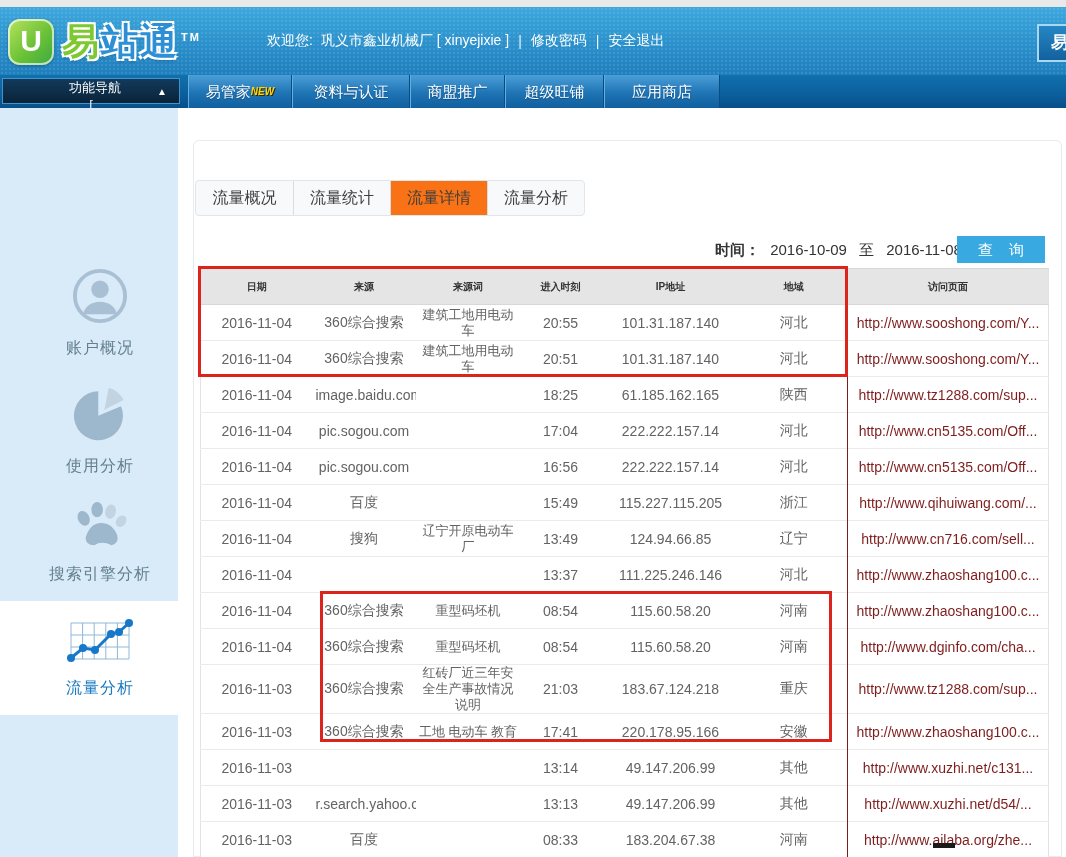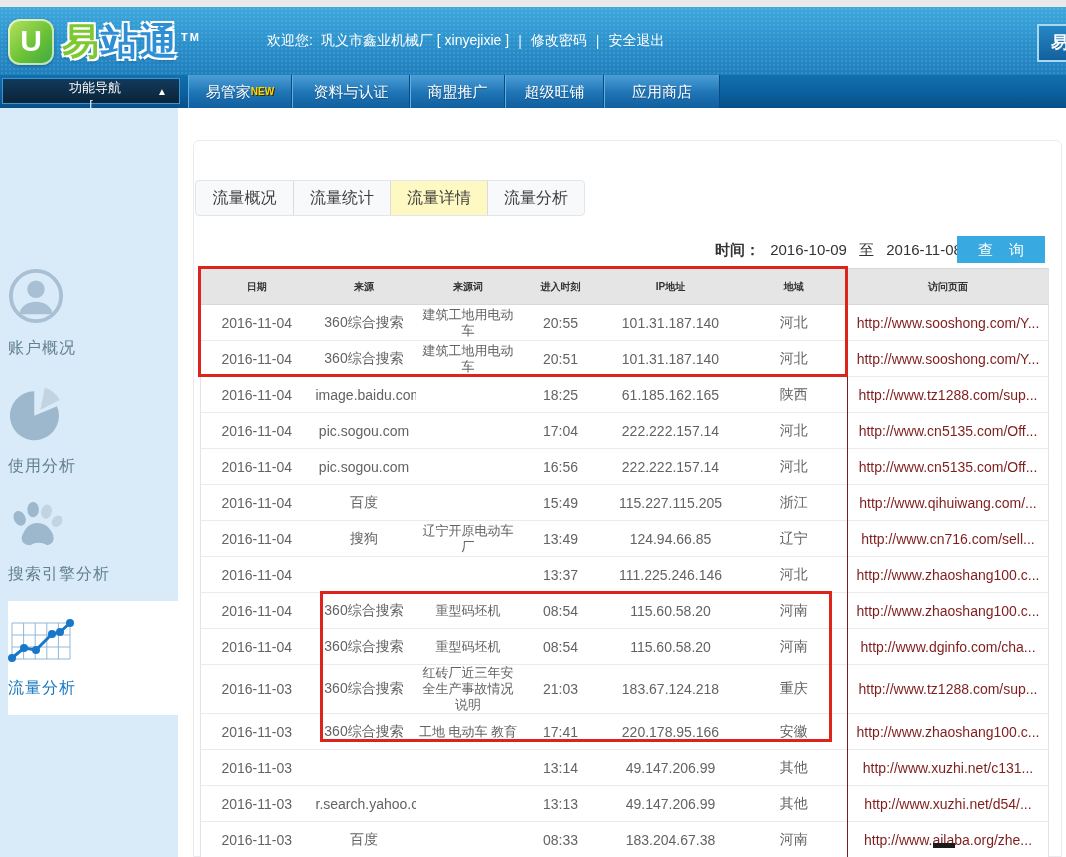--- a/index.html
+++ b/index.html
@@ -53,43 +53,43 @@
   .fn-dropdown .fn-count { color:#ffd800; font-size:13px; font-weight:bold; }
   .fn-dropdown .fn-bracket { color:#e8f4ff; font-size:13px; }
   .fn-arrow { position:absolute; right:12px; top:8px; color:#ffffff; font-size:10px; line-height:10px; }
   .nav-tabs { position:absolute; left:188px; top:0; height:33px; display:flex; }
   .nav-tab {
     height:33px; line-height:33px; text-align:center; color:#ffffff; font-size:15px; cursor:pointer;
     background:linear-gradient(180deg,#4b9fd8 0%,#1e74b4 55%,#115f9e 100%);
     border-left:1px solid #5fb0e2; border-right:1px solid #0a4c82;
     text-shadow:0 1px 1px rgba(0,40,80,.45); white-space:nowrap;
   }
-  .nav-badge { display:inline-block; font-size:10px; font-weight:bold;
+  .nav-badge { display:inline-block; font-size:10px; font-style:italic; font-weight:bold;
     color:#ffd800; text-shadow:1px 1px 0 #3a2400; vertical-align:2px; }
   
   .sidebar { position:absolute; left:0; top:108px; width:178px; height:749px; background:#d9ebf8; }
-  .sb-item { position:absolute; left:8px; width:200px; display:flex; flex-direction:column;
-    align-items:flex-start; cursor:pointer; }
+  .sb-item { position:absolute; left:0; width:200px; display:flex; flex-direction:column;
+    align-items:center; cursor:pointer; }
   .sb-item .sb-label { font-size:16px; color:#64808f; letter-spacing:1px; margin-top:10px; }
   .sb-item.active { background:#ffffff; }
   .sb-item.active .sb-label { color:#1b79c0; }
   .sb-item-0 { top:160px; height:92px; }
   .sb-item-1 { top:278px; height:92px; }
   .sb-item-2 { top:394px; height:84px; }
   .sb-item-3 { top:493px; height:114px; justify-content:center; }
   
   .main-panel { position:absolute; left:193px; top:140px; width:869px; height:717px;
     background:#ffffff; border:1px solid #e9ebef; border-radius:6px 6px 0 0; }
   
   .content-tabs { position:absolute; left:195px; top:180px; height:36px; display:flex;
     background:#f8f9fa; border:1px solid #e2e5e9; border-radius:4px; overflow:hidden; }
   .content-tab { width:97px; height:34px; line-height:34px; text-align:center;
     font-size:16px; color:#3f3f3f; cursor:pointer; border-left:1px solid #dcdcdc; }
   .content-tab:first-child { border-left:none; }
-  .content-tab.active { background:#fef9c3; }
+  .content-tab.active { background:#f97316; }
   
   .filter-text { position:absolute; top:241px; left:715px; font-size:15px; color:#333333; }
   .filter-text .f-label { font-weight:bold; }
   .filter-text .f-date { margin:0 6px; cursor:pointer; }
   .filter-text .f-to { margin:0 2px; }
   .query-btn { position:absolute; left:957px; top:236px; width:88px; height:27px;
     background:#39a9e1; color:#ffffff; font-size:15px; text-align:center; line-height:27px;
     letter-spacing:6px; padding-left:6px; cursor:pointer; border:none; }
   
   .traffic-table { position:absolute; left:200px; top:268px; width:848px;

